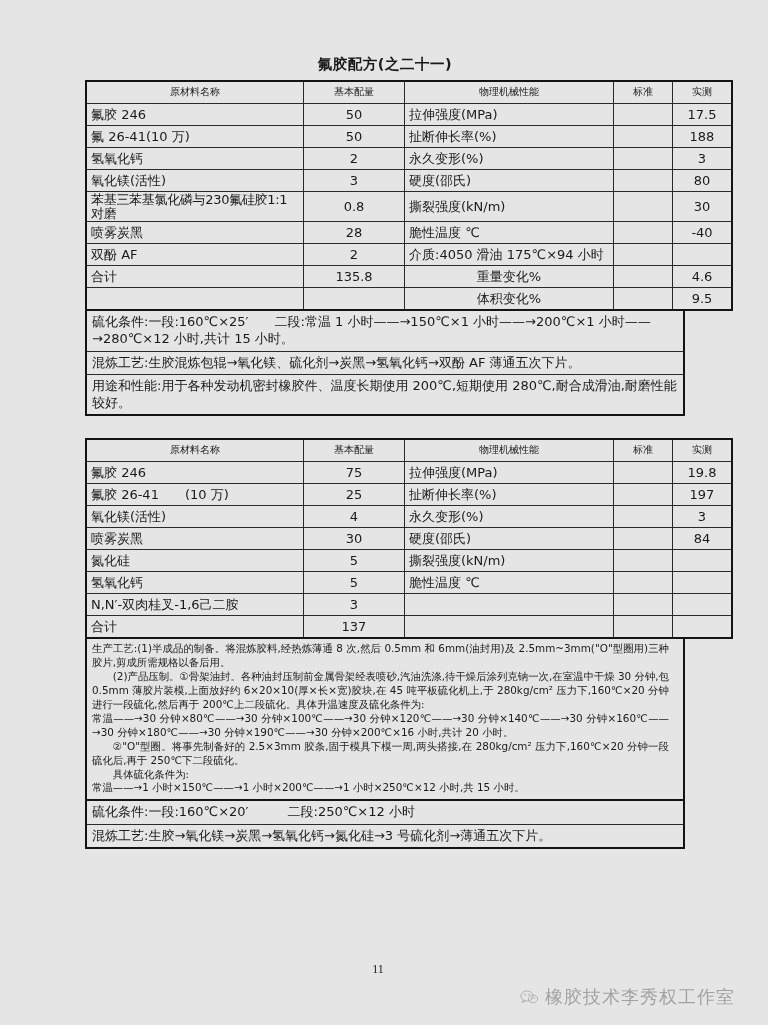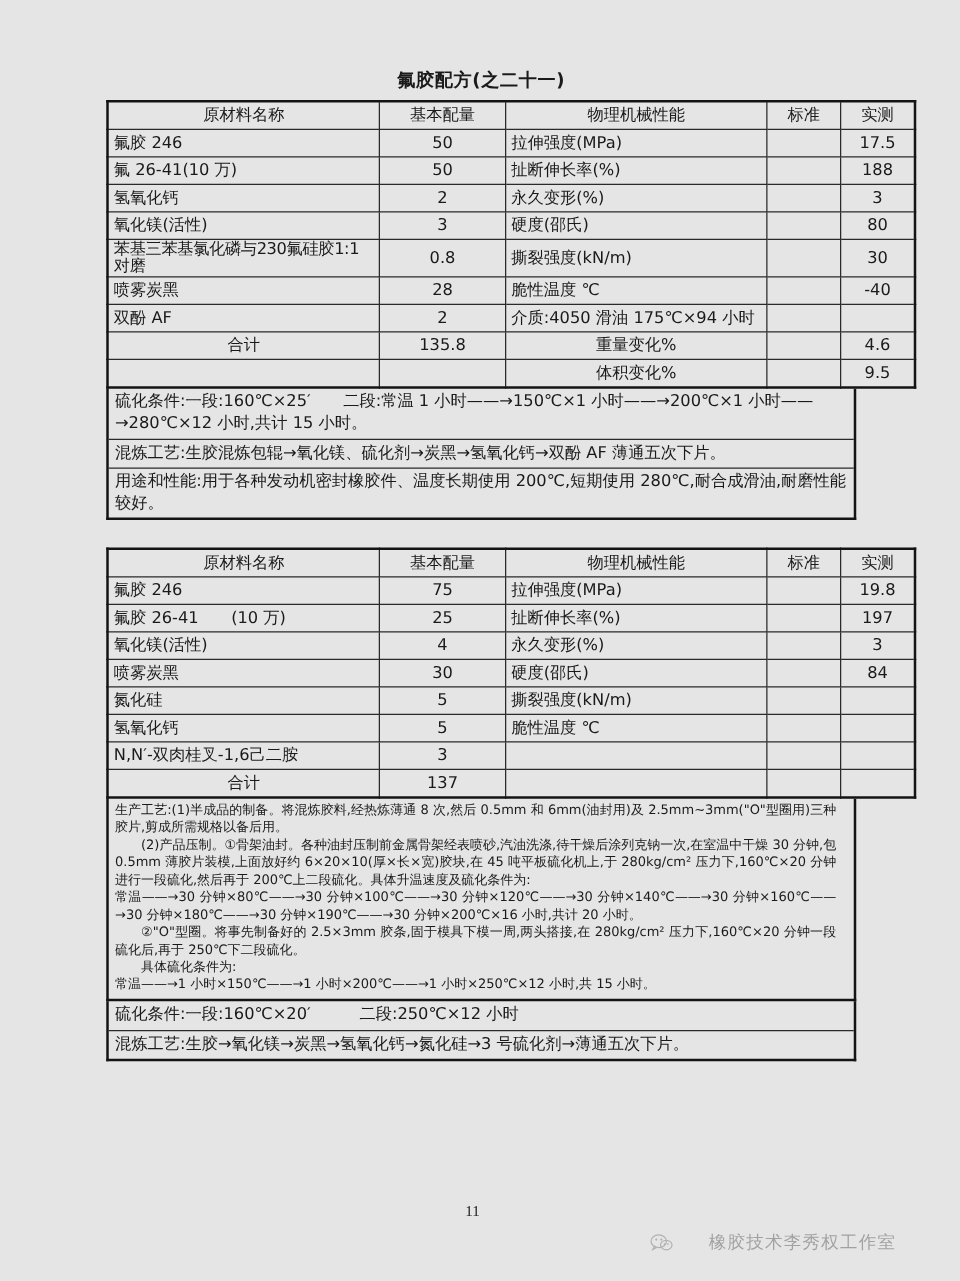--- a/index.html
+++ b/index.html
@@ -50,32 +50,32 @@
     font-size: 13px;
     font-weight: normal;
     padding: 1px 4px;
     height: 19px;
     line-height: 1.05;
     vertical-align: middle;
     font-family: "DejaVu Sans", "Liberation Sans", sans-serif;
   }
   table.formula thead td {
     text-align: center;
-    font-size: 13px;
+    font-size: 10px;
   }
   .c-name  { width: 208px; text-align: left; }
   .c-qty   { width: 92px;  text-align: center; }
   .c-prop  { width: 200px; text-align: left; padding-left: 8px; }
   .c-std   { width: 50px;  text-align: center; }
   .c-meas  { width: 50px;  text-align: center; }
 
   .tiny { font-size: 10px; letter-spacing: -0.3px; }
   .small { font-size: 11.5px; }
   .center { text-align: center; }
-  .sum-label { text-align: center; padding-left: 0; }
+  .sum-label { padding-left: 0; }
 
   .note-block {
     border: 2px solid #141414;
     border-top: none;
     width: 600px;
     box-sizing: border-box;
   }
   .note-row {
     border-bottom: 1px solid #2a2a2a;
     padding: 2px 3px 3px 5px;
@@ -114,25 +114,24 @@
     display: flex;
     align-items: center;
     gap: 6px;
     opacity: 0.55;
   }
   .wechat-icon {
     width: 19px; height: 15px;
     position: relative;
   }
   .wm-text {
-    font-size: 14px;
+    font-size: 18px;
     color: #6b6b6b;
     letter-spacing: 1px;
     font-family: "DejaVu Sans", "Liberation Sans", sans-serif;
-    margin-left: 22px;
   }
 </style>
 </head>
 <body>
 
 <div class="page">
 
   <div class="content">
 
     <div>

